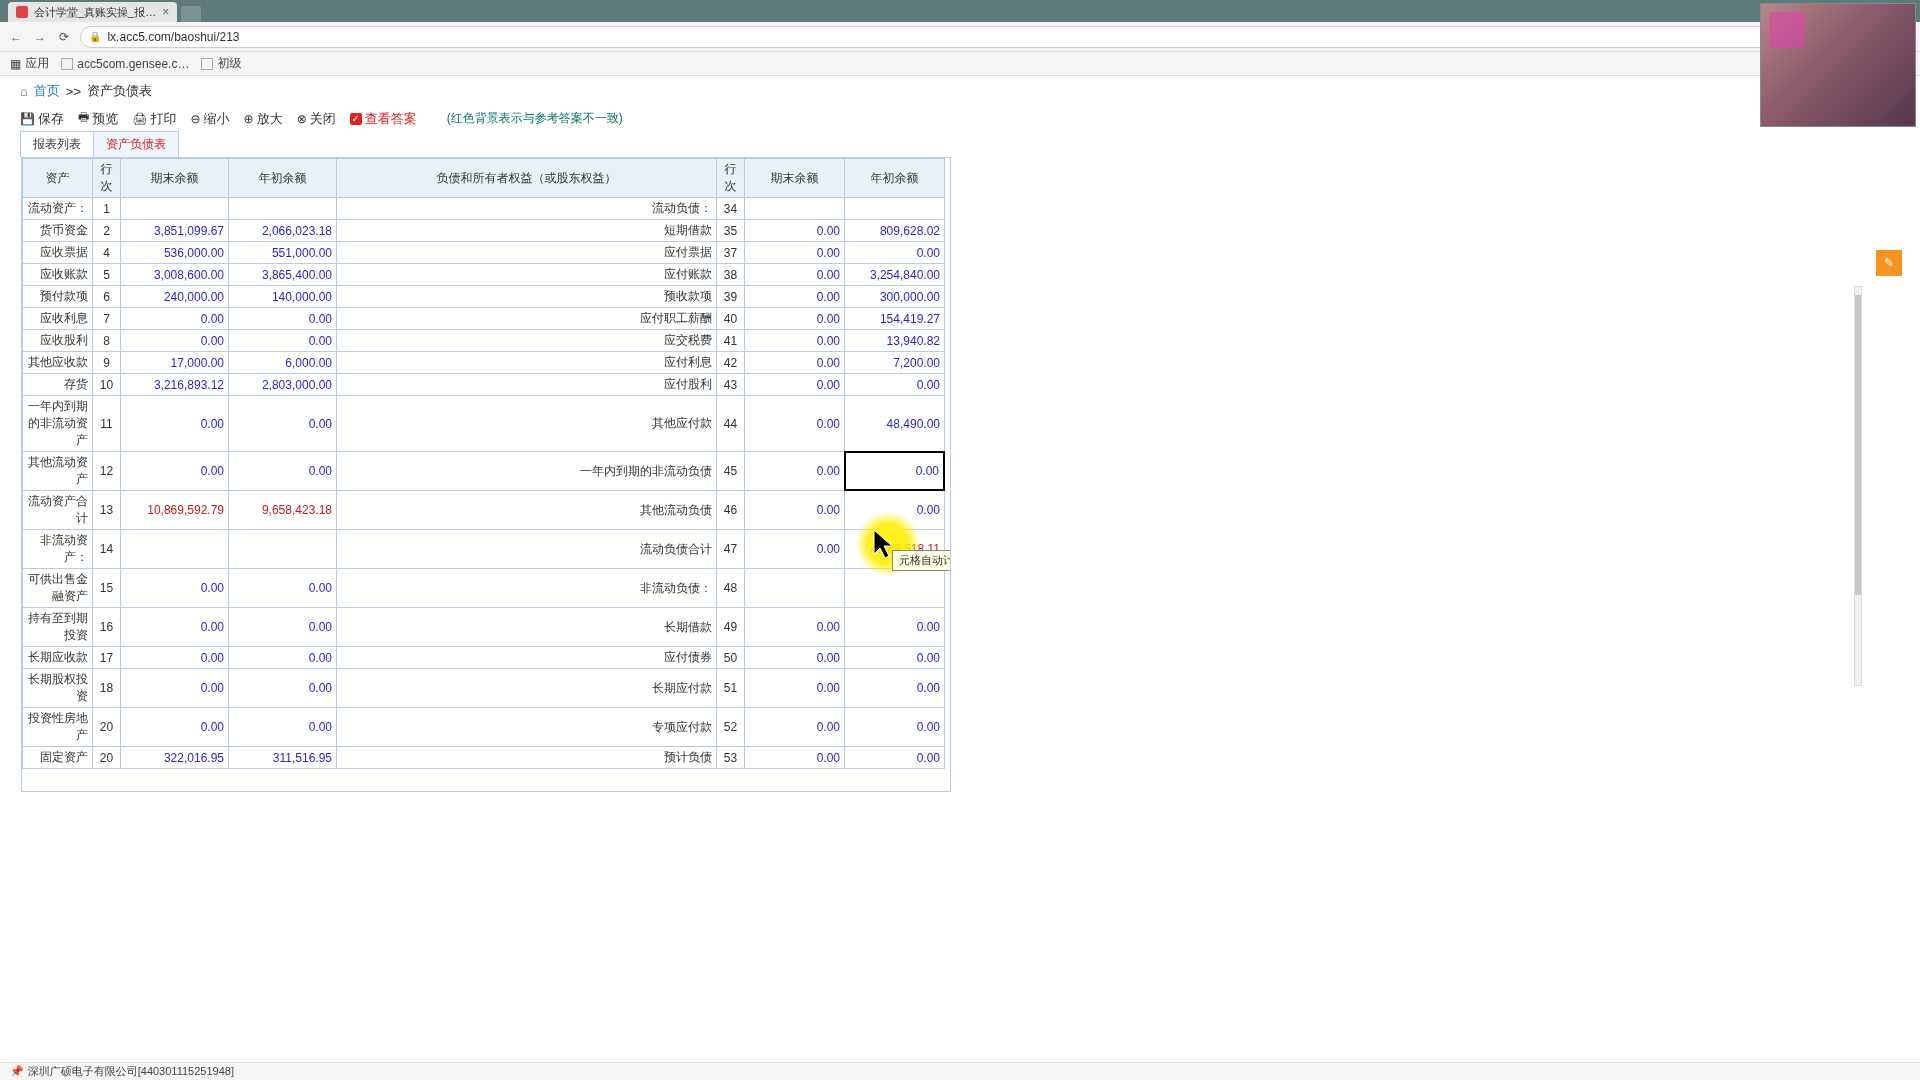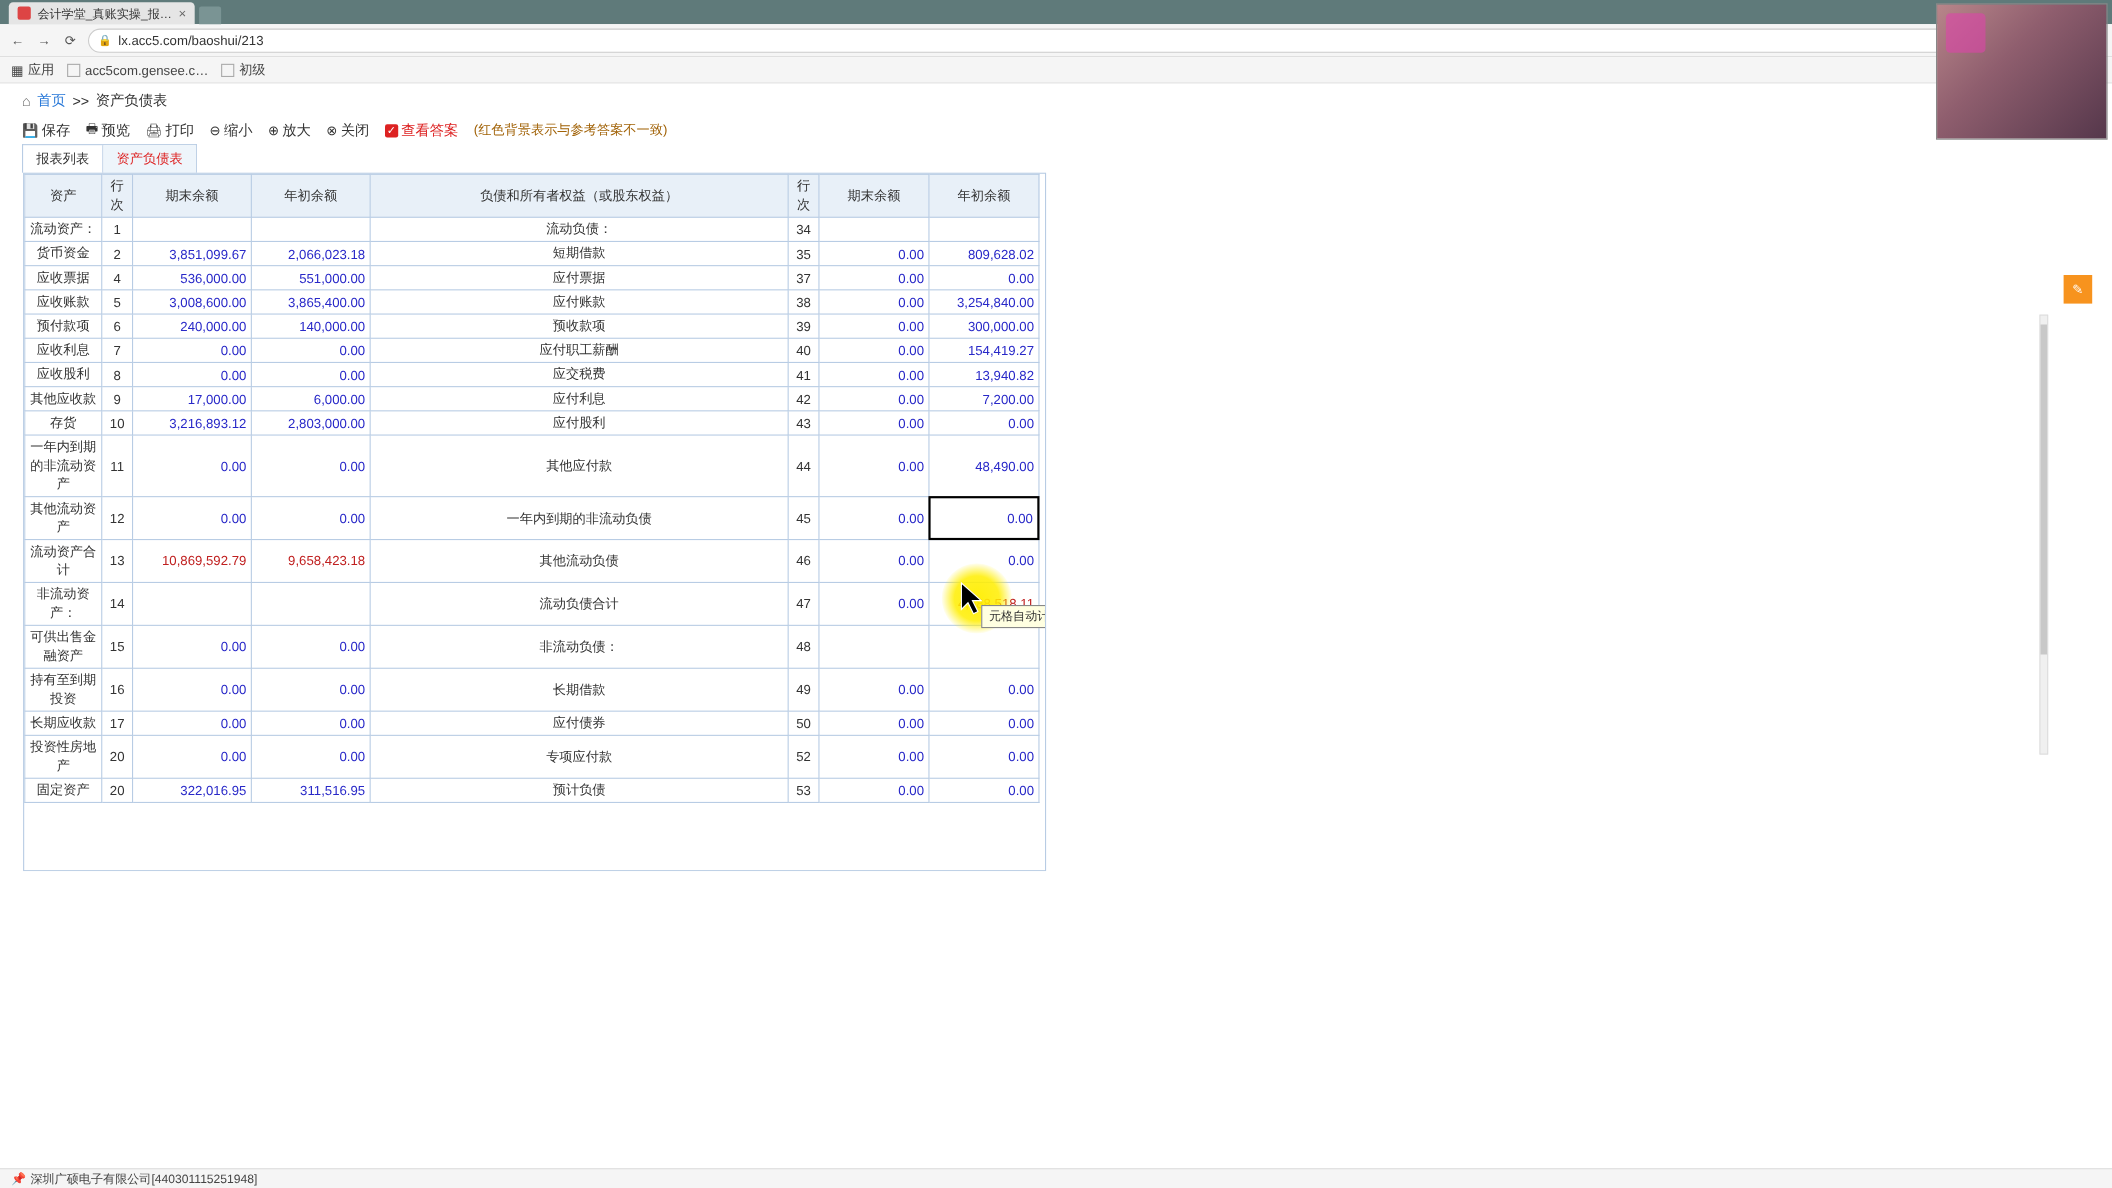--- a/index.html
+++ b/index.html
@@ -25,37 +25,37 @@
   .page { position: relative; background: #fff; }
 
   .breadcrumb { padding: 6px 20px; font-size: 13px; display: flex; align-items: center; gap: 6px; }
   .breadcrumb .home-ic { color: #666; }
   .breadcrumb a { color: #2878d8; text-decoration: none; }
 
   .toolbar { padding: 2px 20px; display: flex; align-items: center; gap: 14px; font-size: 13px; }
   .tool { display: flex; align-items: center; gap: 3px; cursor: pointer; color: #333; }
   .tool .ic { font-size: 12px; }
   .tool.check { color: #d22; }
-  .check-hint { color: #a16207; font-size: 12px; }
+  .check-hint { color: #0f766e; font-size: 12px; margin-left: 16px; }
   .checkbox-red { width: 12px; height: 12px; background: #d22; color: #fff; display: inline-flex; align-items: center; justify-content: center; font-size: 10px; border-radius: 2px; }
 
   .tabs-row { padding: 0 20px; }
   .tabs-inner { display: flex; border: 1px solid #b8cce4; border-bottom: none; width: fit-content; }
   .t-tab { padding: 4px 12px; font-size: 12px; cursor: pointer; }
   .t-tab.inactive { color: #333; border-right: 1px solid #b8cce4; }
   .t-tab.active { color: #d22; background: #eef5fb; }
 
   .sheet-area { position: relative; margin-left: 21px; }
   
   .sheet-scroll { overflow-y: auto; overflow-x: hidden; border: 1px solid #b8cce4; width: 930px; height: 635px; position: relative; }
 
   table.bsheet { border-collapse: collapse; table-layout: fixed; width: 922px; font-size: 12px; }
   table.bsheet th, table.bsheet td { border: 1px solid #b8cce4; padding: 2px 4px; height: 20px; vertical-align: middle; }
   table.bsheet thead th { background: #e8f0f8; text-align: center; font-weight: normal; color: #333; height: 28px; }
-  td.label { text-align: center; padding-left: 6px; color: #333; }
+  td.label { text-align: right; padding-left: 6px; color: #333; }
   td.idx { text-align: center; color: #333; width: 28px; }
   td.val { text-align: right; color: #2828c8; padding-right: 4px; }
   td.val.red { color: #c02020; }
   tr.tall td { height: 36px; }
   
   td.val.sel { position: relative; }
   td.val.sel .sel-box { position: absolute; inset: -1px; border: 2px solid #000; background: #fff; display: flex; align-items: center; justify-content: flex-end; padding-right: 4px; color: #2828c8; }
 
   .spotlight { position: absolute; width: 64px; height: 64px; background: radial-gradient(circle, rgba(255,238,0,0.95) 0%, rgba(255,238,0,0.85) 45%, rgba(255,238,0,0) 72%); border-radius: 50%; pointer-events: none; z-index: 40; }
   .cursor-shape { position: absolute; z-index: 41; pointer-events: none; }
@@ -341,20 +341,30 @@
               <td class="label">长期应收款</td>
               <td class="idx">17</td>
               <td class="val">0.00</td>
               <td class="val">0.00</td>
               <td class="label">应付债券</td>
               <td class="idx">50</td>
               <td class="val">0.00</td>
               <td class="val">0.00</td>
             </tr>
             <tr class="tall">
+              <td class="label">长期股权投资</td>
+              <td class="idx">18</td>
+              <td class="val">0.00</td>
+              <td class="val">0.00</td>
+              <td class="label">长期应付款</td>
+              <td class="idx">51</td>
+              <td class="val">0.00</td>
+              <td class="val">0.00</td>
+            </tr>
+            <tr class="tall">
               <td class="label">投资性房地产</td>
               <td class="idx">20</td>
               <td class="val">0.00</td>
               <td class="val">0.00</td>
               <td class="label">专项应付款</td>
               <td class="idx">52</td>
               <td class="val">0.00</td>
               <td class="val">0.00</td>
             </tr>
             <tr>

